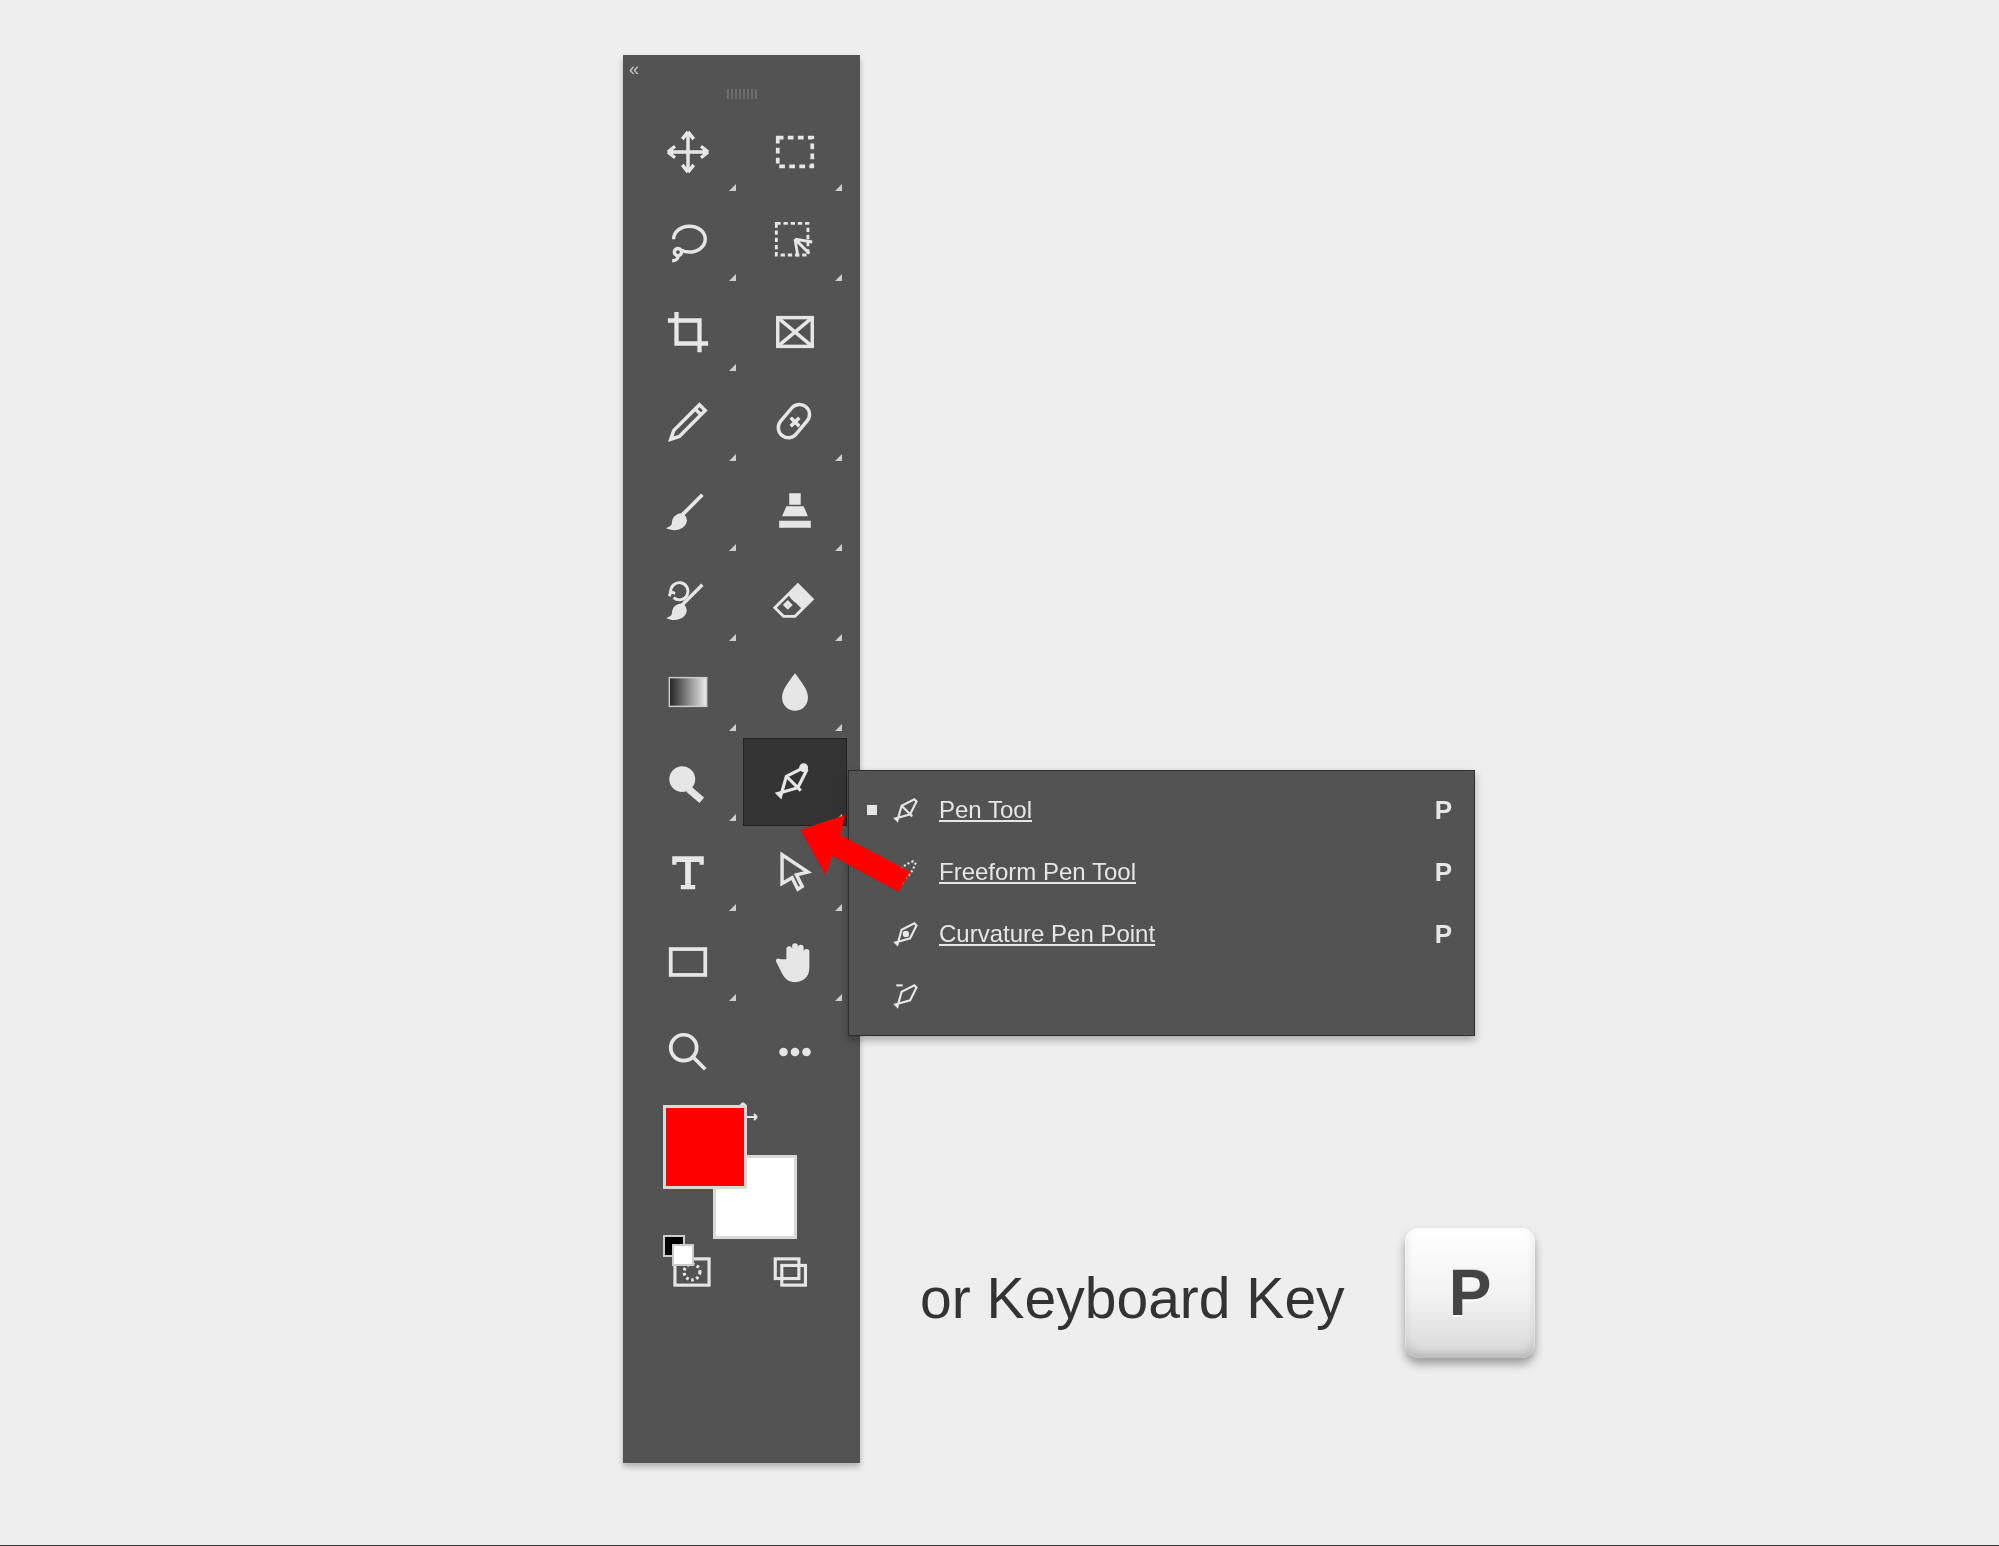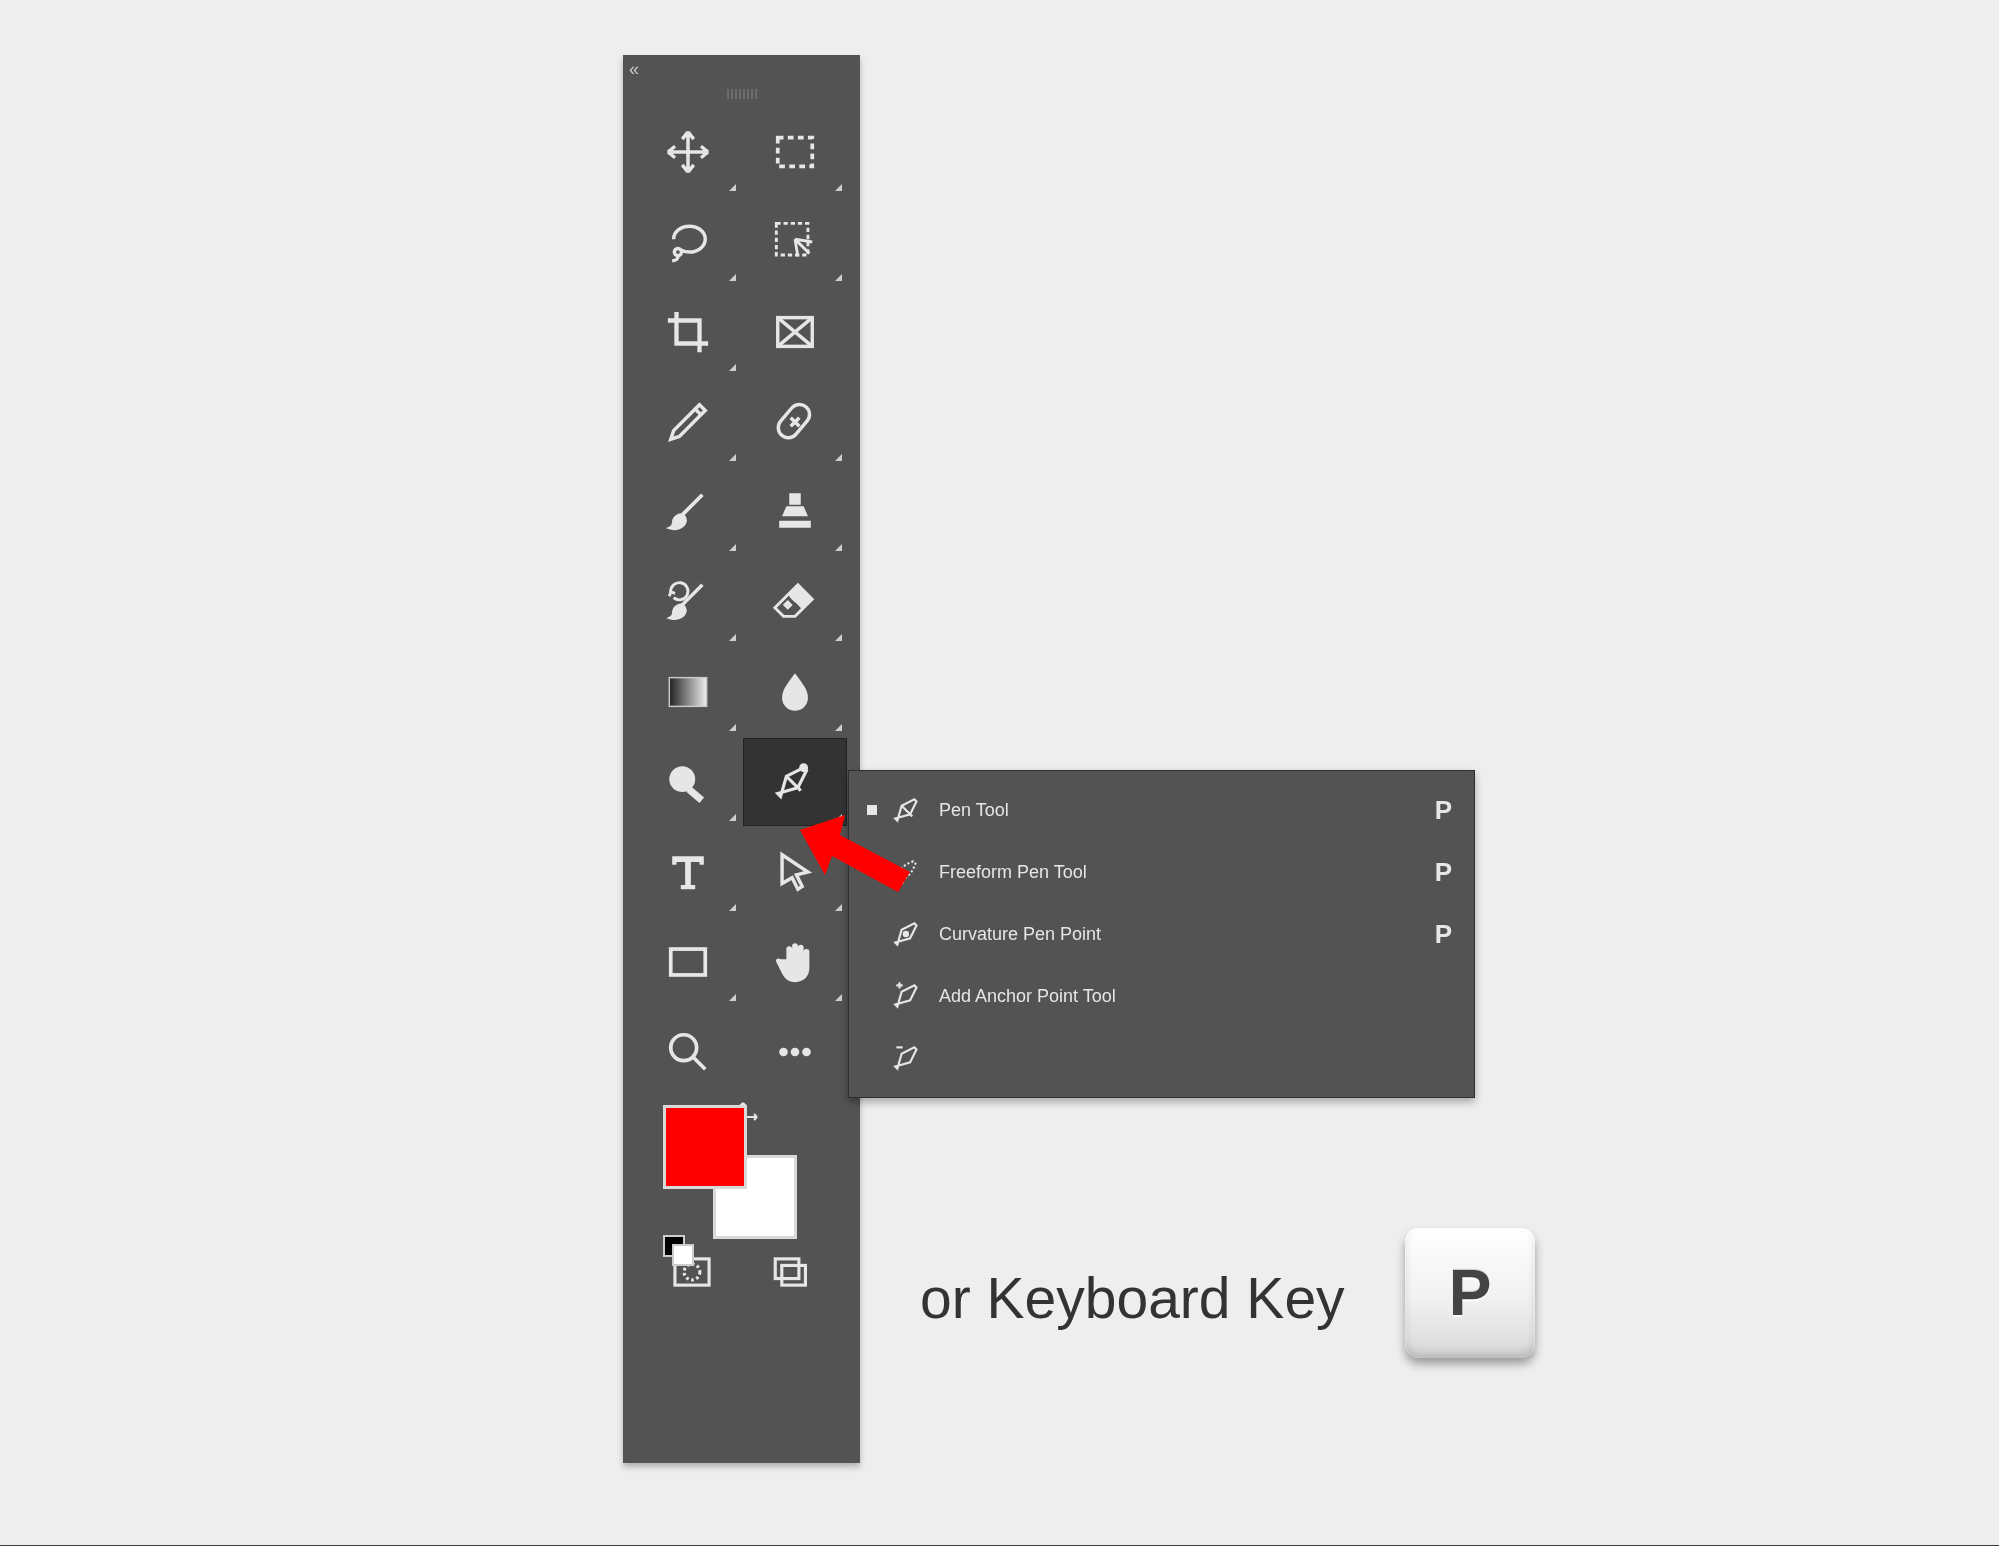--- a/index.html
+++ b/index.html
@@ -26,21 +26,21 @@
   .mini .m2{position:absolute;left:9px;top:9px;width:18px;height:18px;background:#fff;border:2px solid #ccc;}
   .bottom-row{display:flex;justify-content:space-around;padding:26px 20px 0 20px;}
   .bottom-row svg{width:42px;height:42px;color:#e6e6e6;}
   
   .flyout{position:absolute;left:848px;top:770px;width:625px;background:#535353;border:1px solid #2f2f2f;padding:8px 0;box-shadow:0 4px 8px rgba(0,0,0,.3);}
   .frow{display:flex;align-items:center;height:62px;padding:0 22px 0 12px;color:#e6e6e6;}
   .fmark{width:22px;display:flex;justify-content:center;}
   .fmark .sq{width:10px;height:10px;background:#e6e6e6;}
   .ficon{width:50px;display:flex;justify-content:center;}
   .ficon svg{width:34px;height:34px;color:#e6e6e6;}
-  .fname{flex:1;font-size:18px;padding-left:6px;}
+  .fname{flex:1;font-size:24px;padding-left:6px;text-decoration:underline;}
   .fkey{width:30px;font-size:26px;font-weight:bold;text-align:right;}
   
   .arrow{position:absolute;left:800px;top:810px;width:120px;height:90px;pointer-events:none;}
   .arrow svg{width:120px;height:90px;}
   
   .label{position:absolute;left:920px;top:1265px;font-size:57px;color:#333;}
   .keycap{position:absolute;left:1405px;top:1228px;width:130px;height:130px;border-radius:14px;background:linear-gradient(180deg,#fff 0%,#f1f1f1 55%,#d8d8d8 100%);box-shadow:0 6px 10px rgba(0,0,0,.35),inset 0 2px 3px rgba(255,255,255,.9),inset 0 -5px 8px rgba(0,0,0,.15);display:flex;align-items:center;justify-content:center;}
   .keycap span{font-size:64px;font-weight:900;color:#444;text-shadow:0 2px 1px #fff,0 -1px 1px rgba(0,0,0,.2);}
   .divider{position:absolute;left:0;bottom:0;width:100%;height:1px;background:#3c3c3c;}
 </style>
@@ -292,31 +292,20 @@
           </svg>
         </div>
       <div class="fname">Curvature Pen Point</div>
       <div class="fkey">P</div>
     </div>
     <div class="frow">
       <div class="fmark"></div>
       <div class="ficon">
           <svg viewBox="0 0 32 32" fill="none" stroke="currentColor" stroke-width="2">
             <path d="M6 26l4-14 12-6 2 2-6 12-14 4 2 2z"></path>
-            <path d="M5 6h6M8 3v6"></path>
-          </svg>
-        </div>
-      <div class="fname">Add Anchor Point Tool</div>
-      <div class="fkey"></div>
-    </div>
-    <div class="frow">
-      <div class="fmark"></div>
-      <div class="ficon">
-          <svg viewBox="0 0 32 32" fill="none" stroke="currentColor" stroke-width="2">
-            <path d="M6 26l4-14 12-6 2 2-6 12-14 4 2 2z"></path>
             <path d="M5 6h6"></path>
           </svg>
         </div>
       <div class="fkey"></div>
     </div>
   </div>
 
   <div class="arrow">
     <svg viewBox="0 0 120 90">
         <polygon points="0,20 45,5 40,25 110,62 98,82 32,46 25,65" fill="#ff0000"></polygon>

